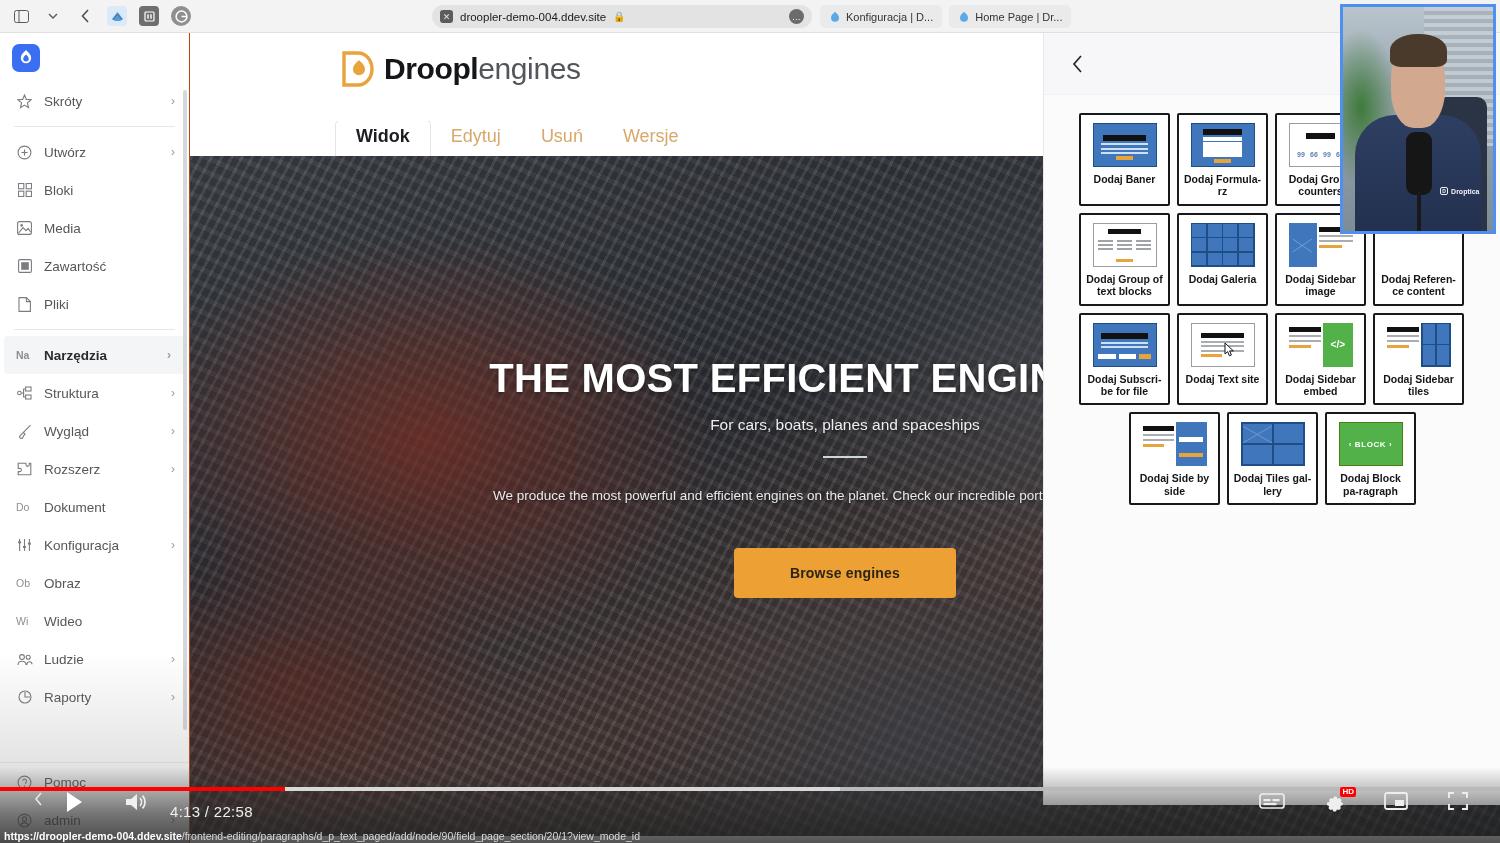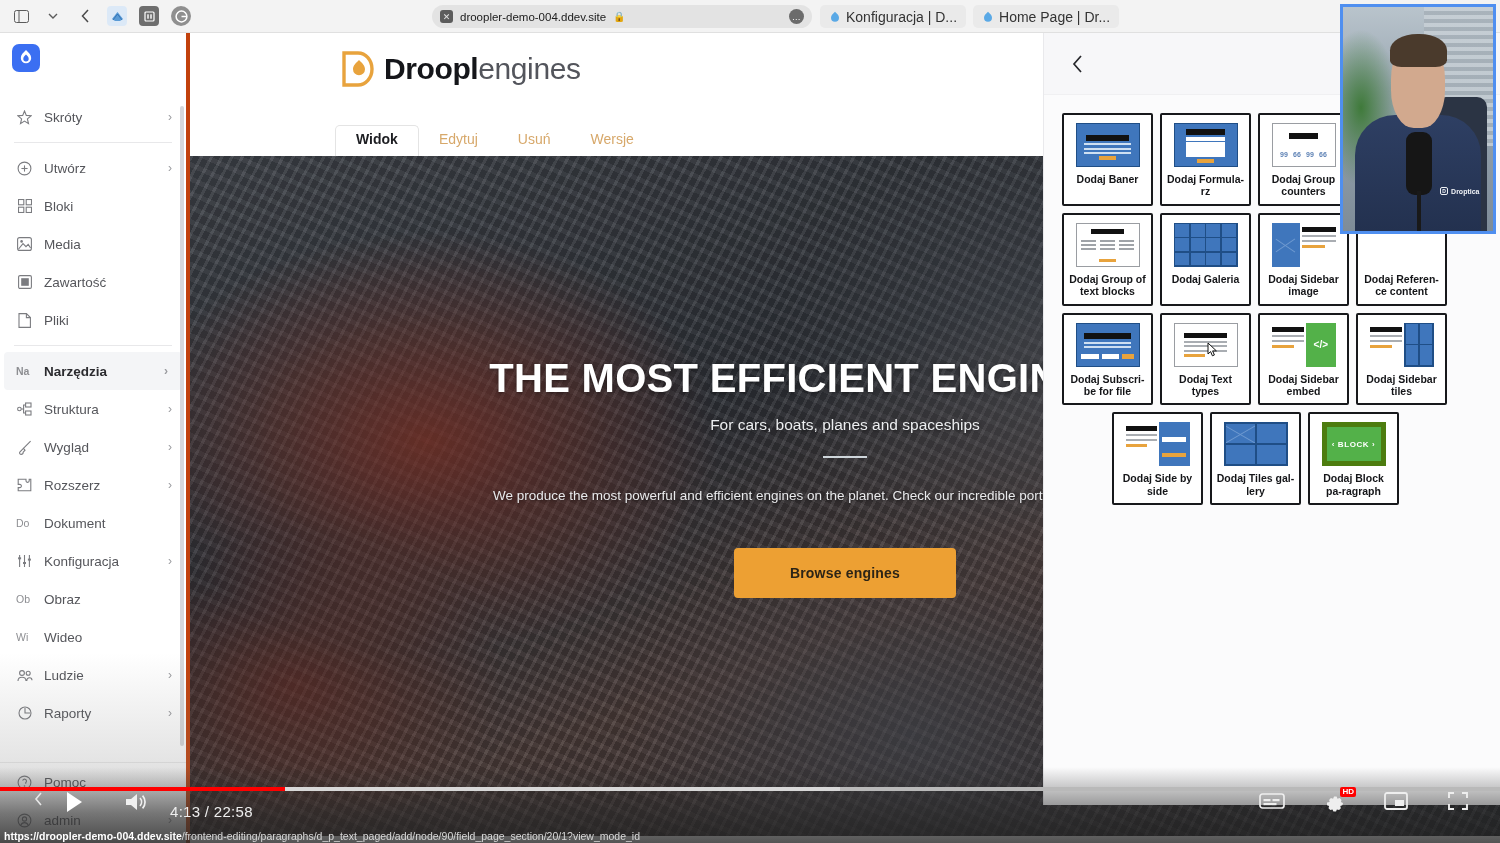--- a/index.html
+++ b/index.html
@@ -33,28 +33,28 @@
   }
   .addr-x { width:13px; height:13px; background:#5c5c5c; border-radius:3px; color:#e3e3e3;
             font-size:9px; display:flex; align-items:center; justify-content:center; }
   .addr-url { font-size:11.5px; color:#202020; white-space:nowrap; }
   .addr-lock { font-size:10px; color:#555; }
   .addr-dots { margin-left:auto; width:15px; height:15px; border-radius:50%; background:#6b6b6b;
                color:#fff; font-size:9px; display:flex; align-items:center; justify-content:center;
                letter-spacing:.5px; }
   .tabstrip { position:absolute; left:820px; top:5px; display:flex; gap:7px; }
   .btab { height:23px; background:#eaeaea; border-radius:5px; display:flex; align-items:center;
-          gap:5px; padding:0 9px; font-size:14px; color:#333; white-space:nowrap; }
+          gap:5px; padding:0 9px; font-size:11px; color:#333; white-space:nowrap; }
   .drop-ico { width:12px; height:12px; flex:none; }
 
   
   .sidebar {
     position:absolute; left:0; top:33px; width:190px; height:810px;
-    background:#fff; border-right:4px solid #c2410c;
-    display:flex; flex-direction:column;gap:16px;
+    background:#fff; border-right:1px solid #c2410c;
+    display:flex; flex-direction:column;
   }
   .sb-logo-wrap { padding:11px 0 10px 12px; }
   .sb-logo { width:28px; height:28px; border-radius:7px; background:#3b6ff2;
              display:flex; align-items:center; justify-content:center; }
   .sb-scroll { flex:1; overflow:hidden; position:relative; }
   .sb-item { display:flex; align-items:center; height:38px; padding:0 14px 0 16px;
              gap:11px; font-size:13.5px; color:#55565b; white-space:nowrap; }
   .sb-item.active { background:#f4f5f7; border-radius:4px; margin:0 4px; padding-left:12px;
                     color:#2b2b2f; font-weight:600; }
   .sb-item .ico { width:17px; height:17px; flex:none; color:#7b7c80; display:flex;
@@ -74,21 +74,21 @@
   }
   .site-header { height:88px; position:relative; background:#fff; }
   .brand { position:absolute; left:150px; top:18px; display:flex; align-items:center; gap:10px; }
   .brand-name { font-size:30px; letter-spacing:-.4px; }
   .brand-name b { color:#15161a; font-weight:700; }
   .brand-name span { color:#53555c; font-weight:400; }
   .site-nav { position:absolute; right:258px; top:46px; display:flex; gap:32px;
               font-size:13.5px; color:#3b3c40; }
   .tabs-row { height:35px; padding-left:145px; display:flex; align-items:flex-end;
               gap:0; background:#fff; }
-  .ptab { font-size:14px; padding:5px 20px 9px; color:#d7a86a; }
+  .ptab { font-size:18px; padding:5px 20px 9px; color:#d7a86a; }
   .ptab.active { color:#1d1e22; font-weight:700; background:#fff;
                  border:1px solid #e4e4e4; border-bottom:none;
                  border-radius:5px 5px 0 0; }
 
   
   .hero { position:relative; height:680px; overflow:hidden;
           background:#2c3035; }
   .hero-photo { position:absolute; inset:0;
     background:
       radial-gradient(ellipse 420px 300px at 18% 42%, rgba(178,58,36,.75), transparent 70%),
@@ -115,21 +115,21 @@
 
   
   .picker {
     position:absolute; right:0; top:33px; width:457px; height:772px;
     background:#fbfbfc; border-left:1px solid #e9e9ec; overflow:hidden;
   }
   .picker-top { height:62px; background:#f7f7f9; display:flex; align-items:center;
                 padding-left:20px; border-bottom:1px solid #f0f0f2; }
   .picker-back { width:26px; height:26px; display:flex; align-items:center;
                  justify-content:center; color:#26272b; }
-  .picker-body { padding:18px 16px 0 18px; }
+  .picker-body { padding:18px 16px 0 35px; }
   .prow { display:flex; gap:7px; margin-bottom:7px; }
   .prow.centered { justify-content:flex-start; padding-left:50px; }
   .ptile { width:91px; min-height:88px; background:#fff; border:2px solid #17181b;
            border-radius:2px; display:flex; flex-direction:column; align-items:center;
            padding:8px 4px 6px; }
   .ptile .thumb { width:64px; height:44px; flex:none; position:relative;
                   display:flex; align-items:center; justify-content:center; }
   .ptile .tlabel { margin-top:6px; font-size:10.5px; line-height:1.18; text-align:center;
                    color:#141518; font-weight:700; }
 
@@ -200,21 +200,21 @@
   .th-sbs .left .btn { height:3px; background:#e8a33d; width:70%; }
   .th-sbs .right { width:48%; background:#3f76bc; position:relative; }
   .th-sbs .right .w { position:absolute; left:12%; right:12%; top:34%; height:5px; background:#fff; }
   .th-sbs .right .o { position:absolute; left:12%; right:12%; bottom:22%; height:4px; background:#e8a33d; }
   .th-tgal { background:#1f4e86; display:grid; grid-template-columns:1fr 1fr;
              grid-template-rows:1fr 1fr; gap:2px; padding:2px; position:relative; }
   .th-tgal i { background:#3f76bc; position:relative; overflow:hidden; }
   .th-tgal i.x:before, .th-tgal i.x:after { content:""; position:absolute; left:-20%; right:-20%;
     top:50%; height:1px; background:#6f9ad0; }
   .th-tgal i.x:before { transform:rotate(30deg); } .th-tgal i.x:after { transform:rotate(-30deg); }
-  .th-block { background:#53b149; border:5px solid #4d7c0f; display:flex; align-items:center;
+  .th-block { background:#53b149; border:1px solid #4d7c0f; display:flex; align-items:center;
               justify-content:center; color:#fff; font-size:8px; font-weight:700; letter-spacing:.6px; }
 
   
   .webcam { position:absolute; right:4px; top:4px; width:156px; height:230px;
             border:3px solid #4f8ff0; overflow:hidden; background:#233048; }
   .wc-bg { position:absolute; inset:0;
     background:
       radial-gradient(ellipse 60px 120px at 12% 45%, #3f7a3a, transparent 65%),
       linear-gradient(180deg,#b9c4cc 0%,#9aa7b2 36%,#7e8c98 100%); }
   .wc-blinds { position:absolute; right:0; top:0; width:46%; height:62%;
@@ -727,21 +727,21 @@
               <div class="hd"></div>
               <div class="ln" style="top:42%"></div>
                 <div class="ln" style="top:52%"></div>
                 <div class="ln" style="top:62%"></div>
               <div class="btn"></div>
               <svg class="cursor-ico" viewBox="0 0 13 16">
                 <path d="M1 1 L1 12 L3.6 9.6 L5.4 13.8 L7.4 13 L5.6 8.9 L9.4 8.9 Z" fill="#fff" stroke="#111" stroke-width="1"></path>
               </svg>
             </div>
           </div>
-          <div class="tlabel">Dodaj Text types</div>
+          <div class="tlabel">Dodaj Text site</div>
         </div>
 
         <div class="ptile">
           <div class="thumb">
             <div class="th th-embed">
               <div class="left">
                   <div class="hd"></div>
                   <i></i>
                   <i></i>
                   <div class="btn"></div>

